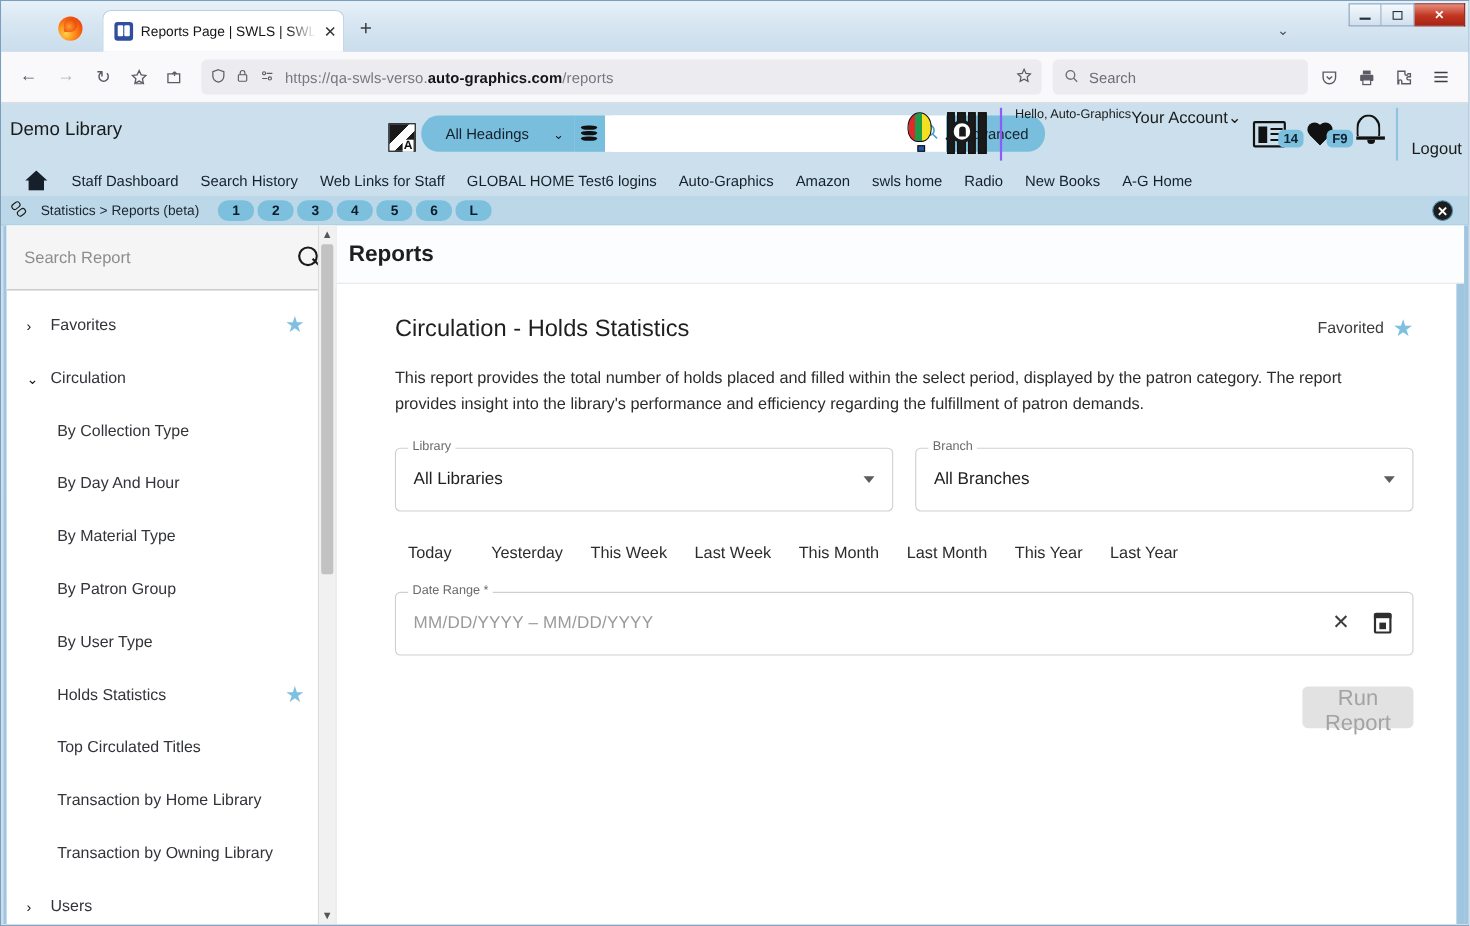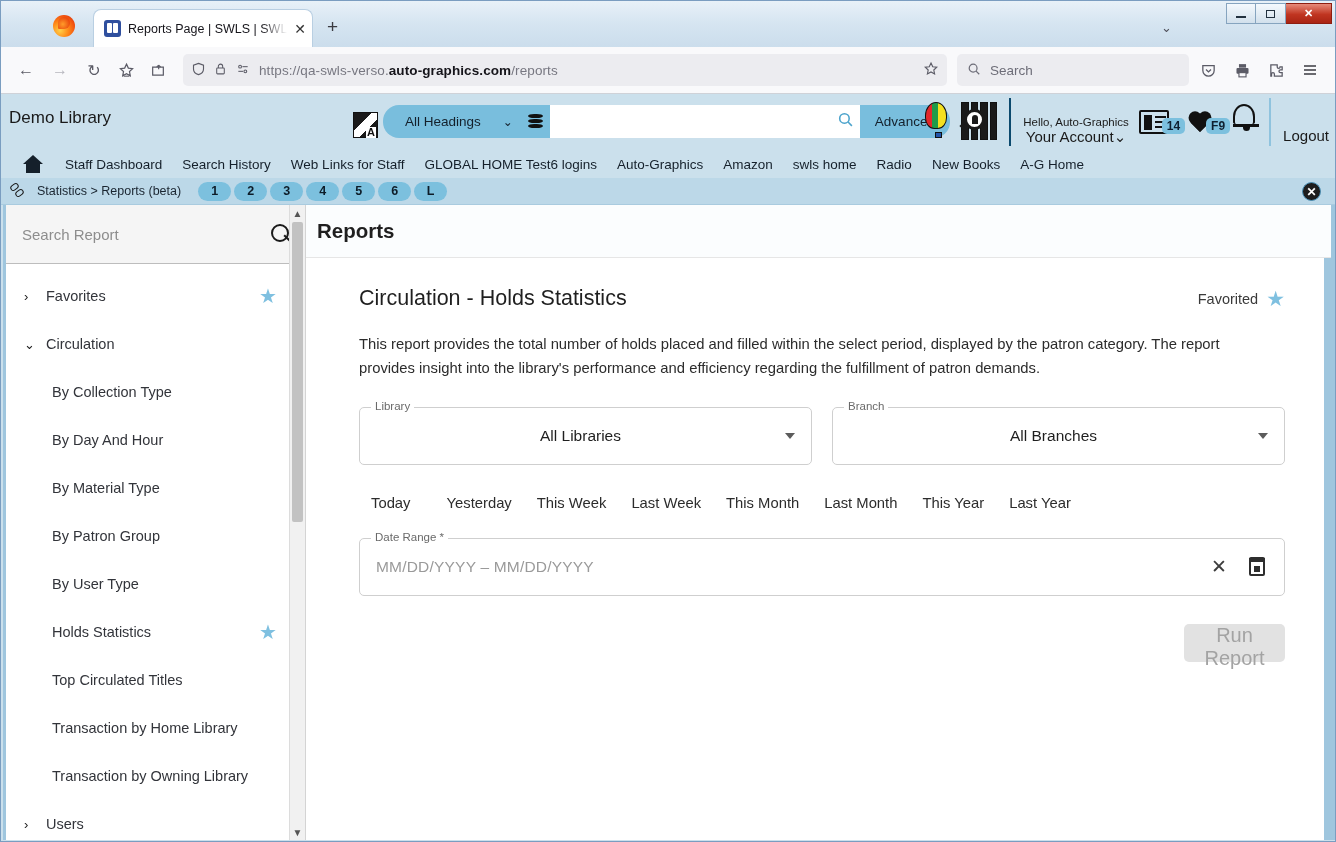--- a/index.html
+++ b/index.html
@@ -206,24 +206,23 @@
   .sb-books i { flex:1; background:#1a1a1a; border:1px solid #111; }
   .sb-mag {
     position:absolute; left:7px; top:7px; width:21px; height:21px;
     border:3px solid #1a1a1a; border-radius:50%; background:#fff;
   }
   .sb-mag::after{ content:''; position:absolute; left:-8px; top:15px; width:10px;height:3px;background:#1a1a1a; transform:rotate(45deg);}
   .sb-dot { position:absolute; left:15px; top:13px; width:6px;height:9px;background:#1a1a1a;border-radius:3px 3px 0 0;}
 
   .acct {
     margin-left: 6px; padding-left: 12px;
-    border-left: 2px solid #0c4a6e;
-    display: flex; flex-direction: column; justify-content: flex-end;
+    border-left: 2px solid #8b5cf6;
+    display: flex; justify-content: flex-end;
     height: 48px;
-    text-align: center;
   }
   .acct .hello { font-size: 11.5px; color: #1a1a1a; }
   .acct .yacct { font-size: 15px; color: #1a1a1a; cursor: pointer; }
 
   .badge-icons { display: flex; align-items: flex-end; margin-left: 10px; padding-top: 2px; }
   .newsbox { width: 30px; height: 24px; border: 2.5px solid #111; border-radius: 2px; position: relative; margin-top: 6px; }
   .newsbox::before { content:''; position:absolute; left:3px; top:3px; width:8px;height:15px;background:#111; }
   .newsbox::after {
     content:''; position:absolute; left:14px; top:4px; width:11px; height:13px;
     background: repeating-linear-gradient(180deg,#111 0 2px, transparent 2px 5px);
@@ -382,21 +381,21 @@
   .report-pane { padding: 28px 46px 0 53px; }
   .rp-head { display: flex; align-items: center; justify-content: space-between; }
   .rp-title { font-size: 21.5px; color: #1f1f1f; }
   .rp-fav { display: flex; align-items: center; gap: 8px; font-size: 14.5px; color: #3a3a3a; cursor: pointer; }
   .rp-fav .star2 { color: #7fc0e0; font-size: 21px; line-height: 1; }
   .rp-desc {
     margin-top: 22px; font-size: 14.8px; color: #2c2c2c; line-height: 1.62;
     max-width: 880px;
   }
 
-  .field-row { display: flex; gap: 20px; margin-top: 26px; text-align: center; }
+  .field-row { display: flex; gap: 20px; margin-top: 26px; }
   .field {
     flex: 1 1 0; height: 58px; position: relative;
     border: 1px solid #cfcfcf; border-radius: 5px;
     background: #fff;
     display: flex; align-items: center; padding: 0 16px;
   }
   .field .flabel {
     position: absolute; top: -8px; left: 11px;
     background: #fff; padding: 0 4px;
     font-size: 11.5px; color: #6a6a6a;

